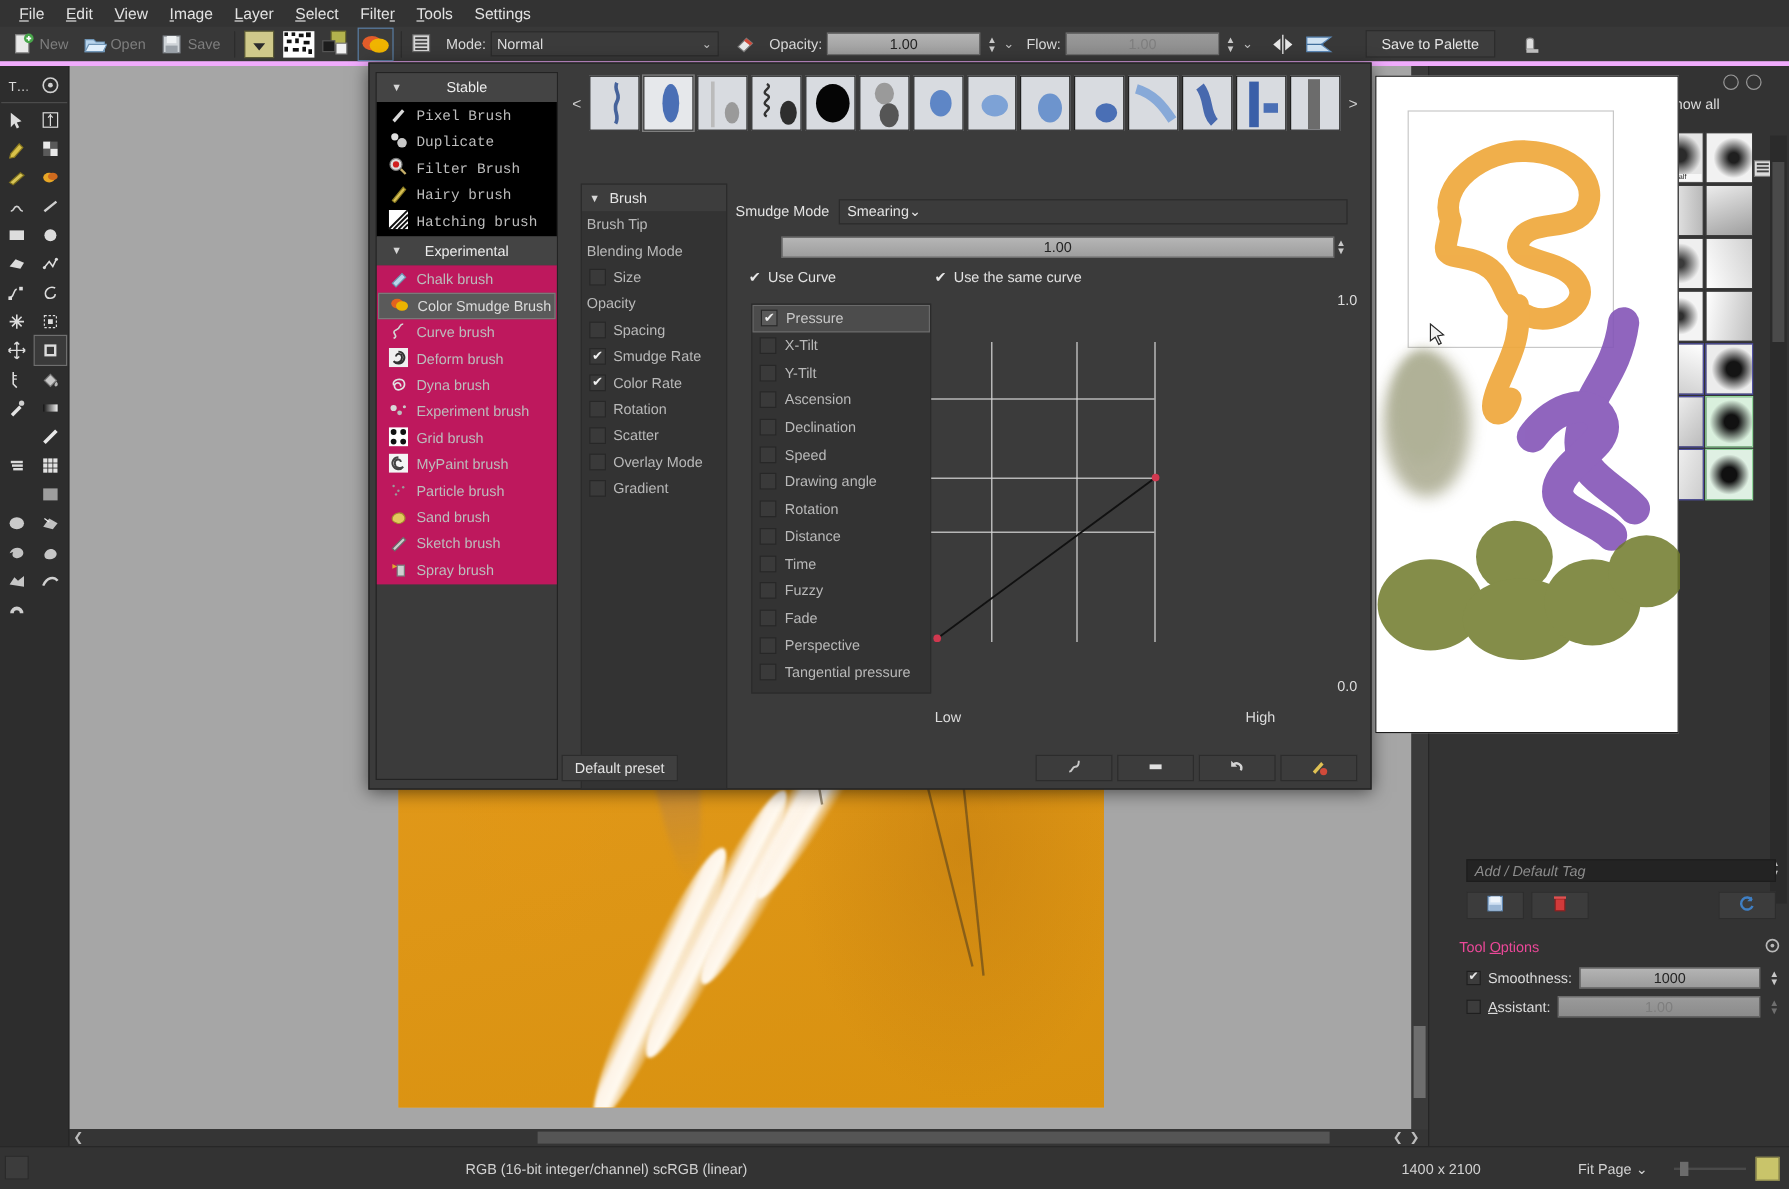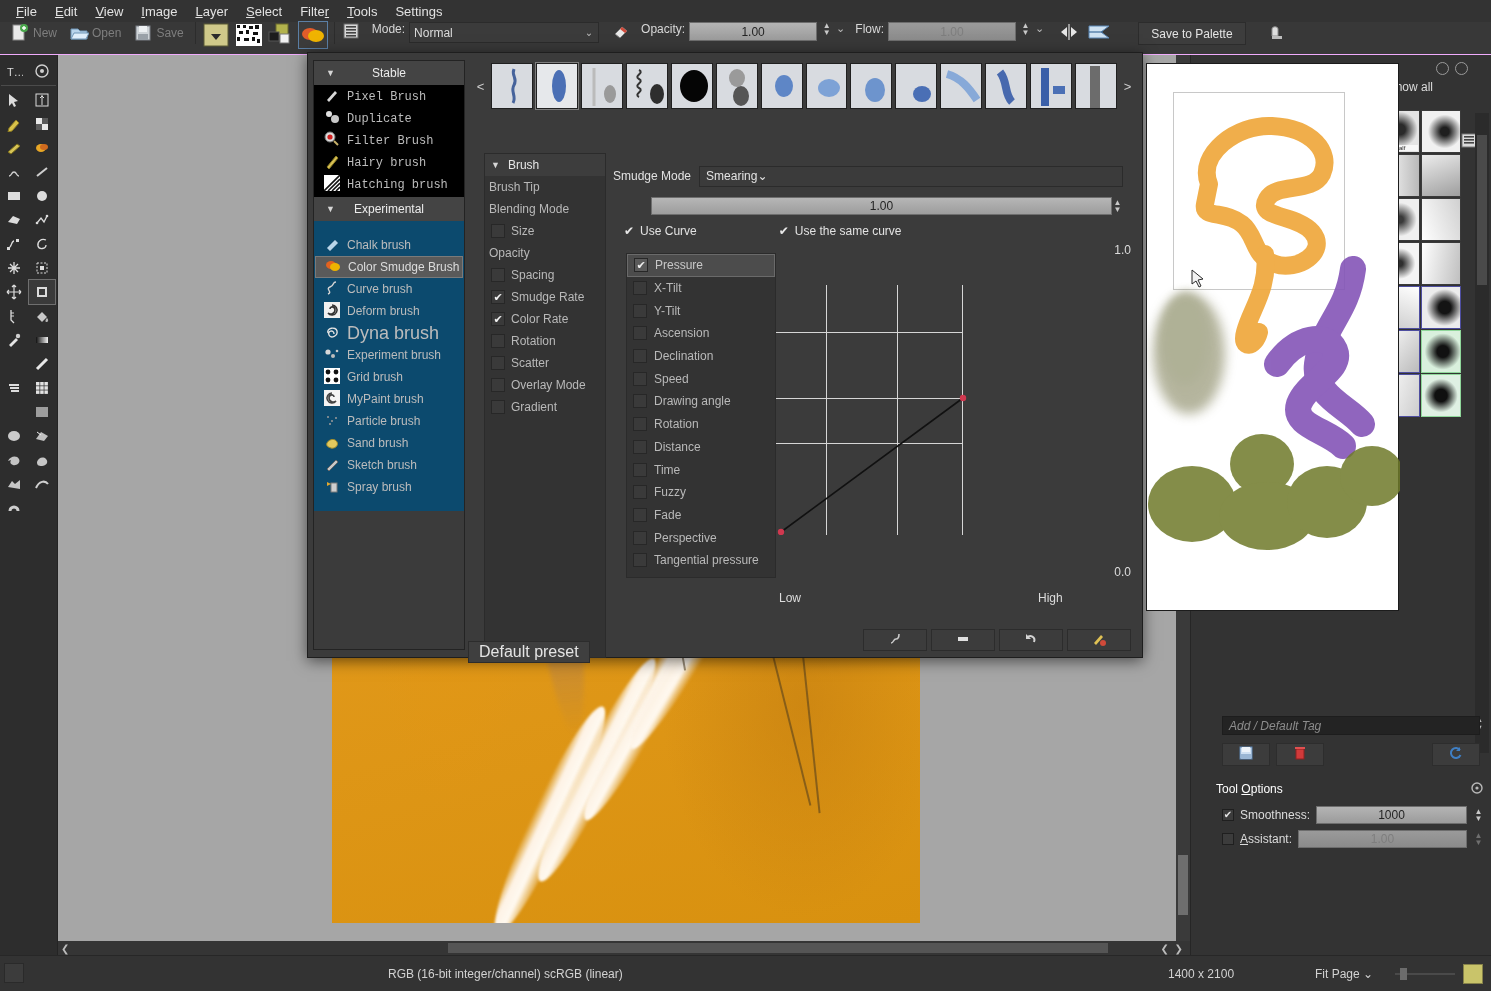--- a/index.html
+++ b/index.html
@@ -21,22 +21,22 @@
   }
   .menu-item {
     padding: 2px 8px; font-size: 13px; color: #e2e2e2; cursor: default;
   }
   .menu-item .u { text-decoration: underline; }
 
   
   .toolbar {
     position: absolute; left:0; top:22px; width:1491px; height:33px;
     background: #383838;
-    display: flex; align-items: flex-start; gap: 4px; padding-left: 6px;
-    border-bottom: 1px solid #f0abfc;
+    display: flex; align-items: center; gap: 4px; padding-left: 6px;
+    border-bottom: 4px solid #f0abfc;
   }
   .tb-btn { display:flex; align-items:center; gap:3px; padding: 1px 4px; }
   .tb-label { color: #7e7e7e; font-size: 12px; }
   .tb-ico { width:20px; height:20px; position: relative; }
 
   .mode-label { color:#d8d8d8; font-size:12px; margin-left:6px;}
   .combo {
     background:#3b3b3b; border:1px solid #2b2b2b; height:21px;
     display:flex; align-items:center; padding:0 4px; color:#dcdcdc;
     position: relative; font-size:12px;
@@ -151,21 +151,21 @@
     position:absolute; left:1222px; top:716px; width:258px; height:19px;
     background:#232323; border:1px solid #1d1d1d; display:flex; align-items:center;
     padding-left:6px; color:#8c8c8c; font-style:italic; font-size:12px;
   }
   .tagbtns { position:absolute; left:1222px; top:743px; width:258px; height:23px; }
   .tagbtn { position:absolute; width:48px; height:23px; background:#3c3c3c;
             border:1px solid #2d2d2d; display:flex; align-items:center; justify-content:center;}
   .tooloptions-hdr {
     position:absolute; left:1216px; top:780px; width:268px; height:18px;
     display:flex; align-items:center; justify-content:space-between;
-    font-size:12px; color:#ffffff;
+    font-size:12px; color:#ec4899;
   }
   .tooloptions-hdr .u { text-decoration: underline; }
   .opt-row { position:absolute; left:1222px; width:262px; height:20px; display:flex;
              align-items:center; gap:6px; }
   .cbx { width:12px; height:12px; background:#3c3c3c; border:1px solid #1f1f1f;
          display:inline-flex; align-items:center; justify-content:center; }
   .cbx.on::after { content:"✔"; color:#e6e6e6; font-size:10px; line-height:10px; }
   .opt-label { font-size:12px; color:#dcdcdc; }
   .opt-label .u { text-decoration: underline; }
 
@@ -271,23 +271,23 @@
   .curve-high { position:absolute; left:262px; top:348px; font-size:12px; color:#dcdcdc;}
 
   .dlg-bottom { position:absolute; left:0; top:570px; width:836px; height:36px; }
   .prevnav {
     position:absolute; left:6px; top:8px; width:140px; height:19px;
     display:flex; align-items:center; gap:3px;
   }
   .prevnav .bar { flex:1; height:17px; background:#2c2c2c; border:1px solid #242424;}
   .nav-arw { color:#cfcfcf; font-size:11px; }
   .defpreset-btn {
-    position:absolute; left:160px; top:18px; height:22px; padding:0 10px;
+    position:absolute; left:160px; top:6px; height:22px; padding:0 10px;
     background:#3f3f3f; border:1px solid #2c2c2c; display:flex;
-    align-items:center; font-size:16px; color:#e4e4e4;
+    align-items:center; font-size:12px; color:#e4e4e4;
   }
   .dlg-icobtn {
     position:absolute; top:6px; width:64px; height:22px;
     background:#3c3c3c; border:1px solid #2c2c2c;
     display:flex; align-items:center; justify-content:center;
   }
   .dlg-scratchpad {
     position:absolute; left:838px; top:10px; width:253px; height:548px;
     background:#ffffff; border:1px solid #1c1c1c;
   }
@@ -1178,21 +1178,21 @@
                 <path d="M0 16L16 0M4 16L16 4M8 16L16 8M12 16L16 12"></path>
               </g>
             </svg></span>
         <span style="font-size:12px;color:#bcbcbc;">Hatching brush</span>
         </div>
     </div>
     <div style="height:24px;display:flex;align-items:center;justify-content:center;background:#444;position:relative;">
       <span class="tri" style="position:absolute;left:12px;">▼</span>
       <span style="font-size:12px;color:#ececec;">Experimental</span>
     </div>
-    <div style="background:#0c4a6e;padding:13px 0;">
+    <div style="background:#be185d;padding:1px 0;">
       <div style="height:22px;display:flex;align-items:center;gap:7px;padding-left:10px;">
         <span><svg width="16" height="16" viewBox="0 0 16 16">
               <path d="M3 12l8-8 3 3-8 8z" fill="#b9d6ea" stroke="#6d93ad"></path>
             </svg></span>
         <span style="font-size:12px;color:#bcbcbc;">Chalk brush</span>
         </div>
       <div style="height:22px;display:flex;align-items:center;gap:7px;padding-left:9px;background:#5a5a5a;border:1px solid #7a7a7a;margin:0 1px;">
         <span><svg width="16" height="16" viewBox="0 0 16 16">
               <ellipse cx="6" cy="7" rx="5" ry="4" fill="#e3621f"></ellipse>
               <ellipse cx="10" cy="9" rx="5" ry="4" fill="#edb300"></ellipse>
@@ -1209,21 +1209,21 @@
         <span><svg width="16" height="16" viewBox="0 0 16 16">
               <rect width="16" height="16" fill="#f0f0f0"></rect>
               <path d="M8 3a5 5 0 11-4 8c2 2 7 1 7-3s-5-4-5-1" fill="none" stroke="#333" stroke-width="1.6"></path>
             </svg></span>
         <span style="font-size:12px;color:#bcbcbc;">Deform brush</span>
         </div>
       <div style="height:22px;display:flex;align-items:center;gap:7px;padding-left:10px;">
         <span><svg width="16" height="16" viewBox="0 0 16 16">
               <path d="M4 9c-2-5 8-7 9-2s-6 8-8 4 5-6 5-1" fill="none" stroke="#e2e2e2" stroke-width="1.4"></path>
             </svg></span>
-        <span style="font-size:18px;color:#bcbcbc;">Dyna brush</span>
+        <span style="font-size:12px;color:#bcbcbc;">Dyna brush</span>
         </div>
       <div style="height:22px;display:flex;align-items:center;gap:7px;padding-left:10px;">
         <span><svg width="16" height="16" viewBox="0 0 16 16">
               <circle cx="4" cy="6" r="2.6" fill="#d8d8d8"></circle>
               <circle cx="9" cy="10" r="2" fill="#bdbdbd"></circle>
               <circle cx="13" cy="5" r="1.3" fill="#c9c9c9"></circle>
             </svg></span>
         <span style="font-size:12px;color:#bcbcbc;">Experiment brush</span>
         </div>
       <div style="height:22px;display:flex;align-items:center;gap:7px;padding-left:10px;">

